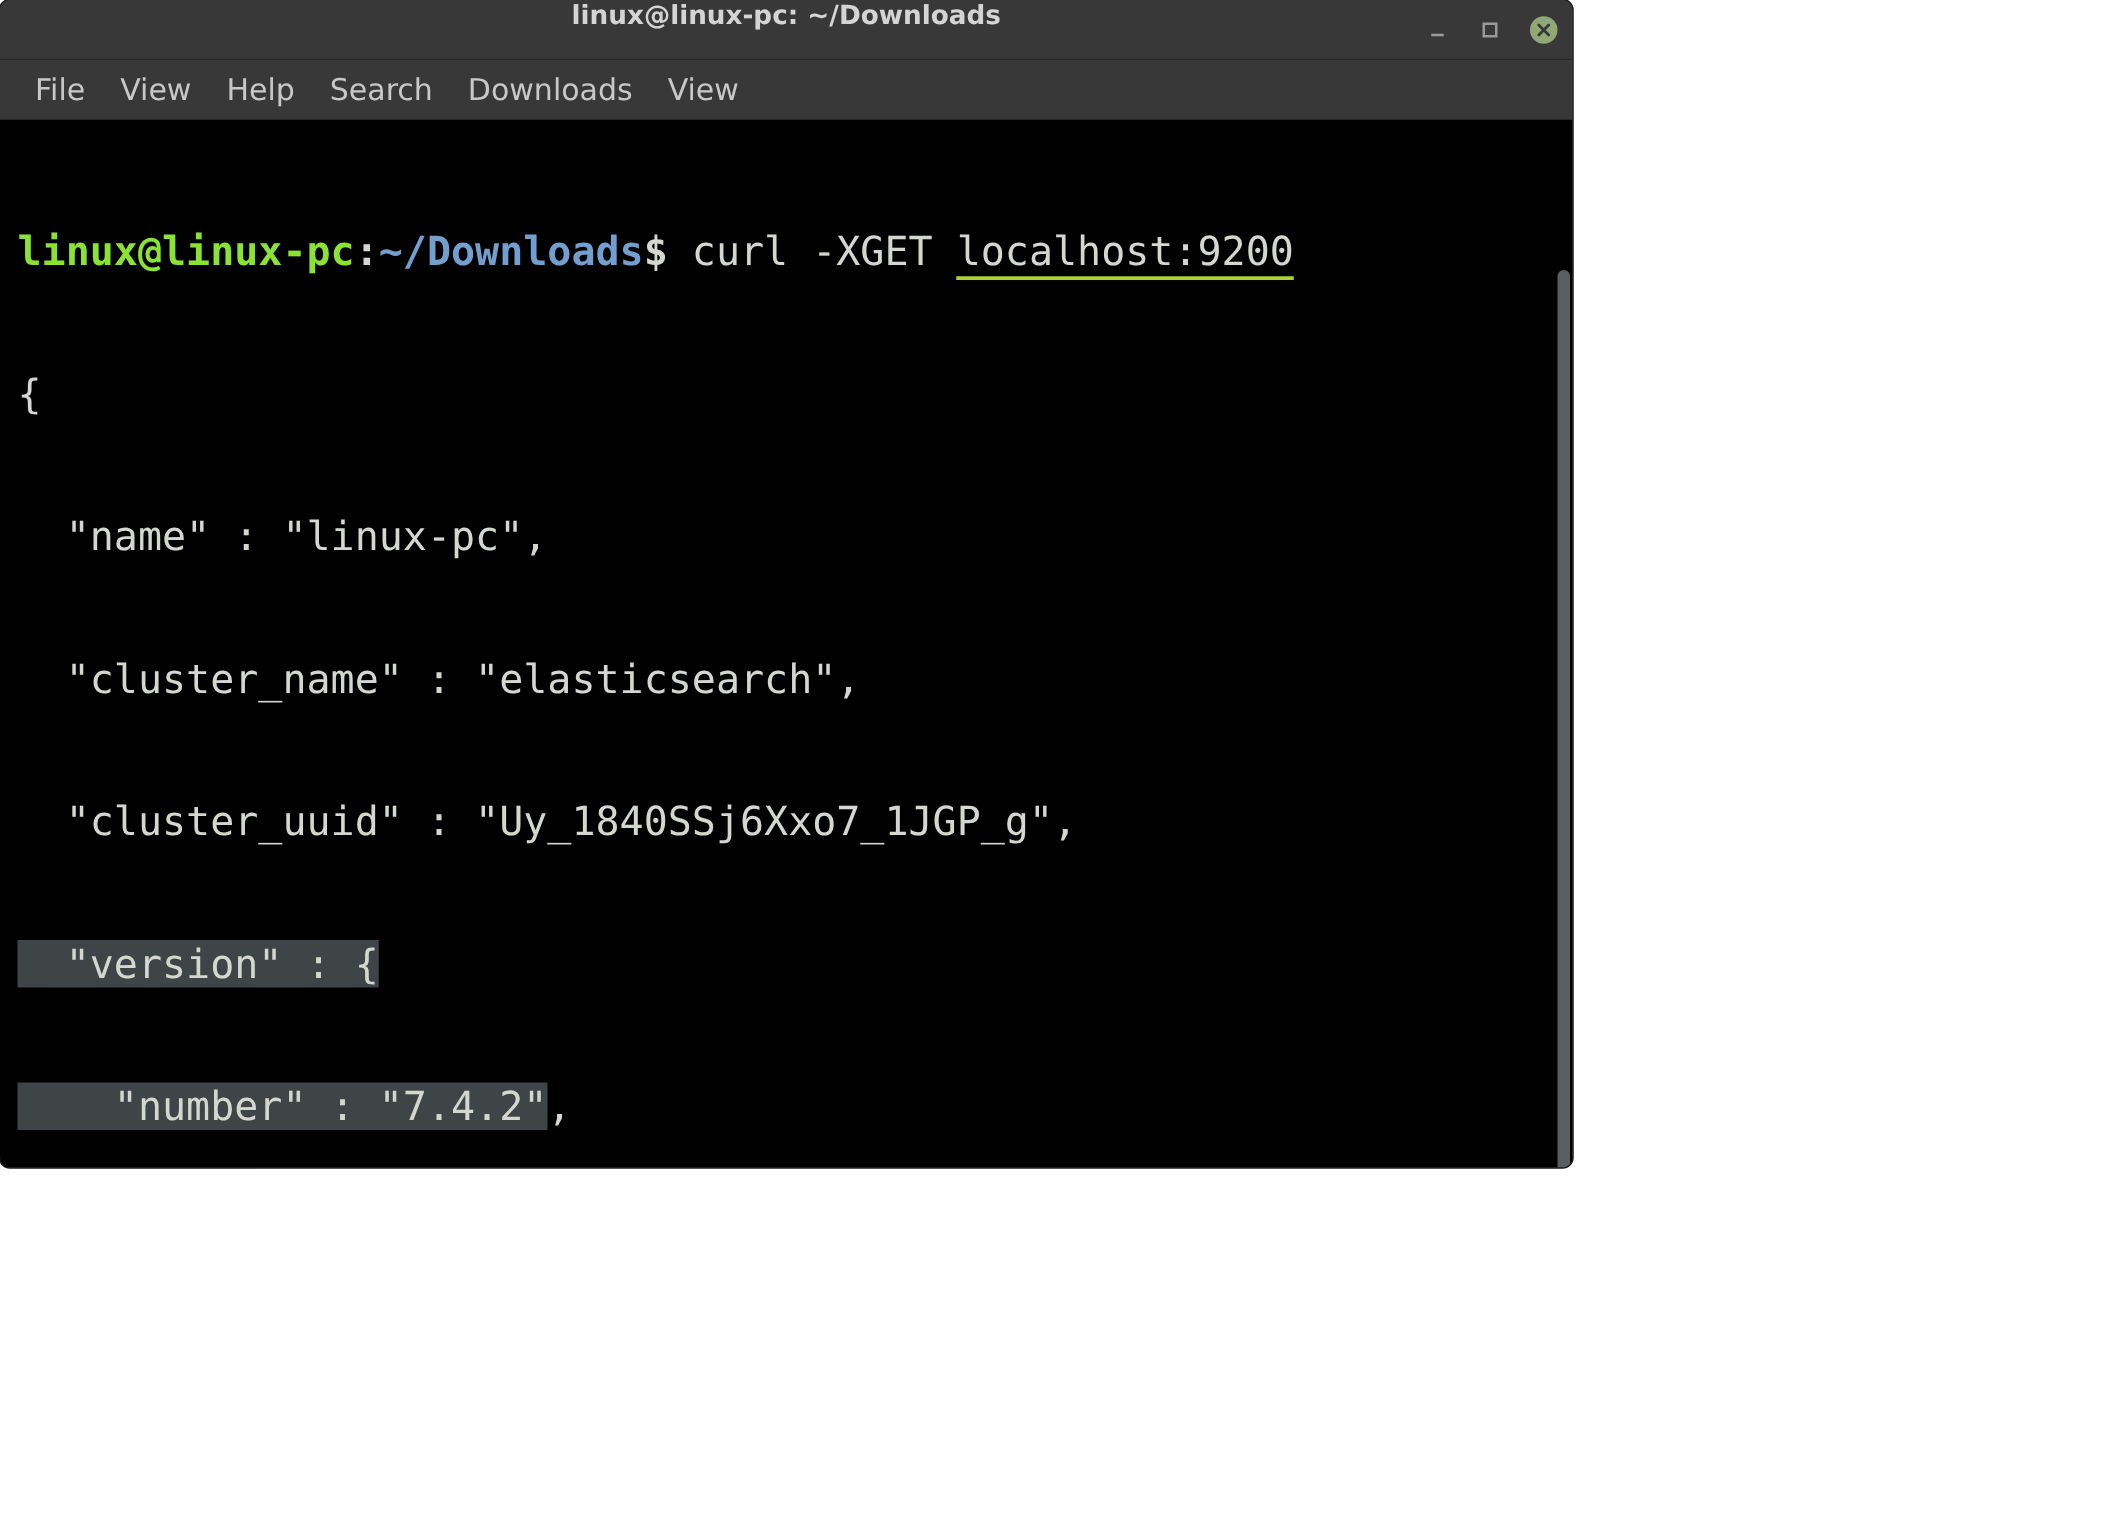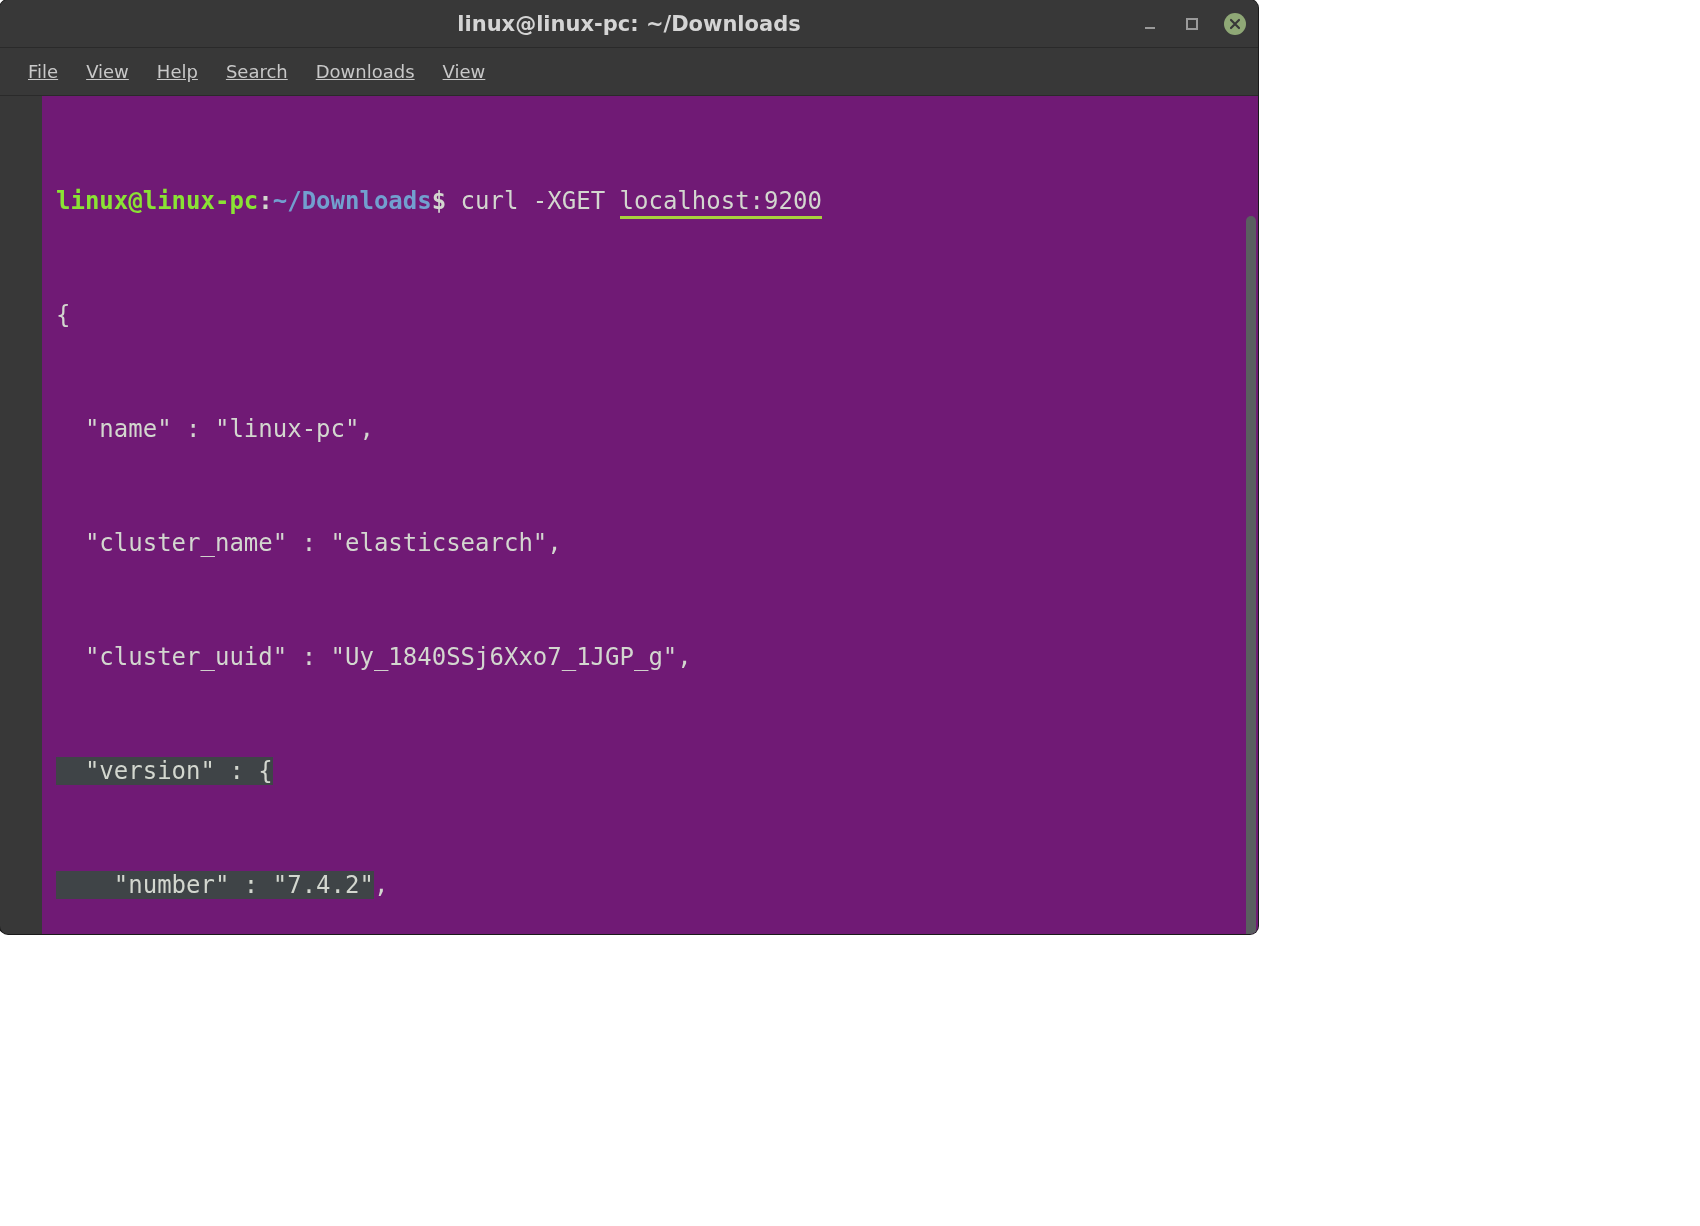--- a/index.html
+++ b/index.html
@@ -18,21 +18,21 @@
       background: #383838;
       border-radius: 8px;
       overflow: hidden;
       position: relative;
       box-shadow: 0 0 0 1px #1a1a1a;
     }
     .titlebar {
       height: 48px;
       background: #383838;
       display: flex;
-      align-items: center;
+      align-items: flex-start;
       justify-content: center;
       position: relative;
       border-bottom: 1px solid #2a2a2a;
     }
     .titlebar-title {
       color: #d4d4d4;
       font-size: 21px;
       font-weight: bold;
       font-family: "DejaVu Sans", "Liberation Sans", sans-serif;
     }
@@ -66,36 +66,34 @@
       background: #383838;
       display: flex;
       align-items: center;
       padding: 0 14px;
       gap: 0;
       border-bottom: 1px solid #2a2a2a;
       font-family: "DejaVu Sans", "Liberation Sans", sans-serif;
     }
     .menu-item {
       color: #c8c8c8;
-      font-size: 18px;
+      font-size: 24px;
       padding: 6px 14px;
       cursor: pointer;
-      text-decoration: underline;
     }
     .terminal {
-      background: #701a75;
+      background: #000000;
       height: calc(100% - 96px);
       padding: 10px 14px;
-      font-size: 24px;
+      font-size: 32px;
       line-height: 38px;
       color: #d3d7cf;
       overflow: hidden;
       white-space: pre;
       position: relative;
-      margin-left: 42px;
     }
     .scrollbar {
       position: absolute;
       right: 2px;
       top: 120px;
       width: 10px;
       height: 780px;
       background: #5a5e60;
       border-radius: 5px;
     }

